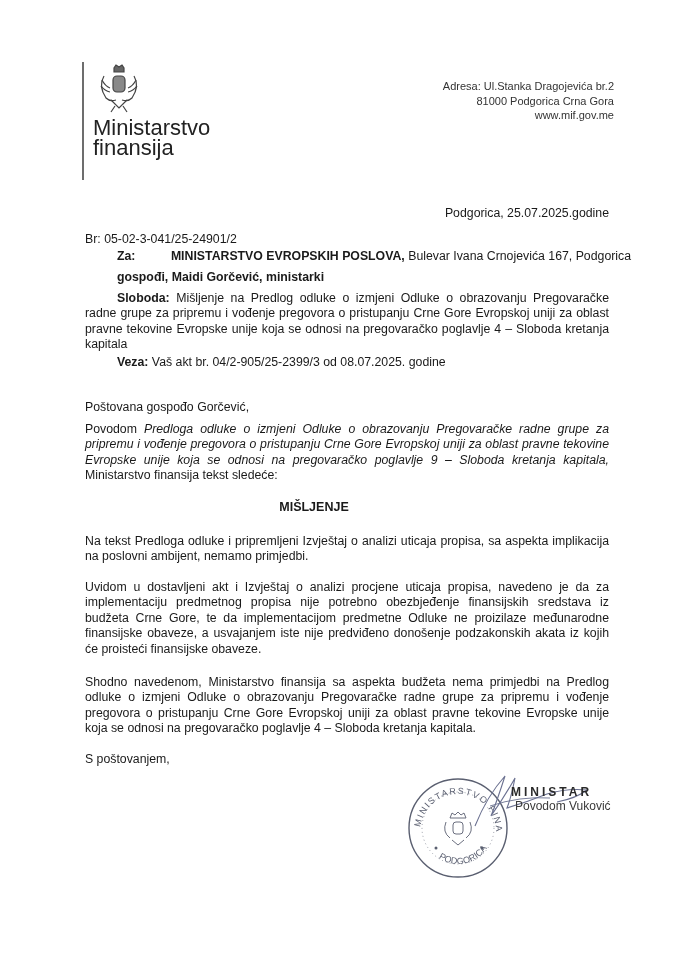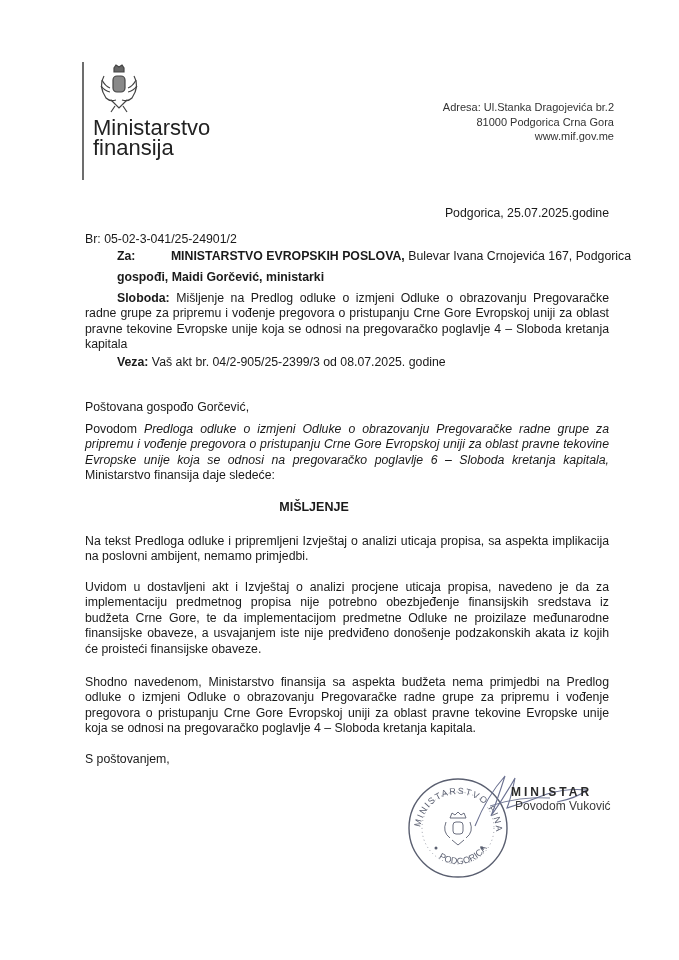--- a/index.html
+++ b/index.html
@@ -3,21 +3,21 @@
 <meta charset="utf-8">
 <style>
   html, body { margin: 0; padding: 0; background: #ffffff; }
   body { width: 679px; height: 960px; position: relative; overflow: hidden;
          font-family: "Liberation Sans", sans-serif; color: #1a1a1a; }
   .abs { position: absolute; }
   .logo-bar { left: 82px; top: 62px; width: 2px; height: 118px; background: #6d6d6d; }
   .crest { left: 96px; top: 62px; width: 46px; height: 54px; }
   .ministry-name { left: 93px; top: 118px; font-size: 22px; line-height: 20px; color: #222; }
   .ministry-name div { white-space: nowrap; }
-  .addr { right: 65px; top: 100px; text-align: right; font-size: 11px; line-height: 14.5px; color: #333; }
+  .addr { right: 65px; top: 79px; text-align: right; font-size: 11px; line-height: 14.5px; color: #333; }
   .line { left: 85px; font-size: 12.3px; line-height: 15px; white-space: nowrap; }
   .ref-right { right: 70px; font-size: 12.3px; }
   .para { left: 85px; width: 524px; font-size: 12.3px; line-height: 15.4px; text-align: justify; }
   b { font-weight: bold; margin-left: 32px; }
   i { font-style: italic; }
   .title { left: 0; width: 628px; text-align: center; font-weight: bold; font-size: 12.5px; }
   .stamp { left: 406px; top: 776px; width: 104px; height: 104px; }
   .minister-title { left: 511px; top: 785px; font-size: 12px; font-weight: bold; letter-spacing: 3px; color: #2a2a2a; }
   .minister-name { left: 515px; top: 799px; font-size: 12px; color: #3a3a3a; }
   .signature { left: 470px; top: 766px; width: 150px; height: 70px; }
@@ -63,21 +63,21 @@
   <b>Sloboda:</b><span> Mišljenje na Predlog odluke o izmjeni Odluke o obrazovanju Pregovaračke radne grupe za pripremu i vođenje pregovora o pristupanju Crne Gore Evropskoj uniji za oblast pravne tekovine Evropske unije koja se odnosi na pregovaračko poglavlje 4 – Sloboda kretanja kapitala</span>
 </div>
 
 <div class="abs line" style="top:355px;">
   <b>Veza:</b><span> Vaš akt br. 04/2-905/25-2399/3 od 08.07.2025. godine</span>
 </div>
 
 <div class="abs line" style="top:400px;">Poštovana gospođo Gorčević,</div>
 
 <div class="abs para" style="top:422px;">
-  <span>Povodom </span><i>Predloga odluke o izmjeni Odluke o obrazovanju Pregovaračke radne grupe za pripremu i vođenje pregovora o pristupanju Crne Gore Evropskoj uniji za oblast pravne tekovine Evropske unije koja se odnosi na pregovaračko poglavlje 6 – Sloboda kretanja kapitala,</i><span> Ministarstvo finansija daje sledeće:</span>
+  <span>Povodom </span><i>Predloga odluke o izmjeni Odluke o obrazovanju Pregovaračke radne grupe za pripremu i vođenje pregovora o pristupanju Crne Gore Evropskoj uniji za oblast pravne tekovine Evropske unije koja se odnosi na pregovaračko poglavlje 9 – Sloboda kretanja kapitala,</i><span> Ministarstvo finansija tekst sledeće:</span>
 </div>
 
 <div class="abs title" style="top:500px;">MIŠLJENJE</div>
 
 <div class="abs para" style="top:534px;">Na tekst Predloga odluke i pripremljeni Izvještaj o analizi uticaja propisa, sa aspekta implikacija na poslovni ambijent, nemamo primjedbi.</div>
 <div class="abs para" style="top:580px;">Uvidom u dostavljeni akt i Izvještaj o analizi procjene uticaja propisa, navedeno je da za implementaciju predmetnog propisa nije potrebno obezbjeđenje finansijskih sredstava iz budžeta Crne Gore, te da implementacijom predmetne Odluke ne proizilaze međunarodne finansijske obaveze, a usvajanjem iste nije predviđeno donošenje podzakonskih akata iz kojih će proisteći finansijske obaveze.</div>
 <div class="abs para" style="top:675px;">Shodno navedenom, Ministarstvo finansija sa aspekta budžeta nema primjedbi na Predlog odluke o izmjeni Odluke o obrazovanju Pregovaračke radne grupe za pripremu i vođenje pregovora o pristupanju Crne Gore Evropskoj uniji za oblast pravne tekovine Evropske unije koja se odnosi na pregovaračko poglavlje 4 – Sloboda kretanja kapitala.</div>
 
 <div class="abs line" style="top:752px;">S poštovanjem,</div>
 

